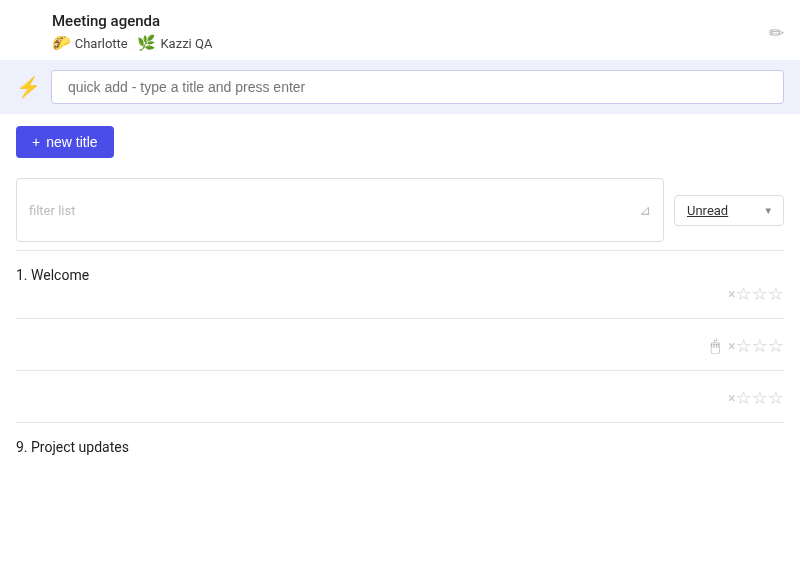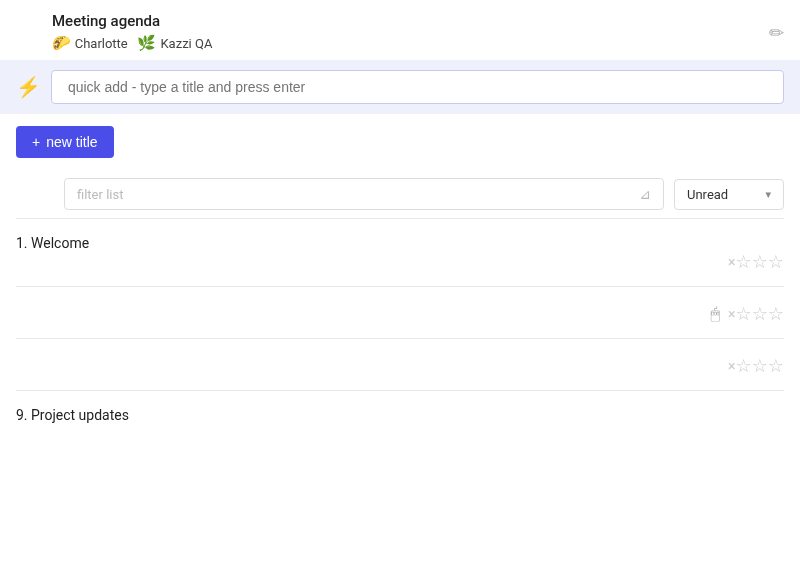--- a/index.html
+++ b/index.html
@@ -108,26 +108,25 @@
       padding: 8px 16px;
       display: flex;
       align-items: center;
       gap: 10px;
     }
 
     .filter-input-wrap {
       flex: 1;
       border: 1px solid #ddd;
       border-radius: 4px;
-      padding: 7px 12px;
-      display: flex;
-      align-items: center;
-      justify-content: space-between;
-      background: #fff;
-      margin-left: 48px;
+      padding: 23px 12px;
+      display: flex;
+      align-items: center;
+      justify-content: space-between;
+      background: #fff;
     }
 
     .filter-input-text {
       color: #bbb;
       font-size: 13px;
     }
 
     .filter-icon {
       color: #bbb;
       font-size: 14px;
@@ -142,20 +141,21 @@
       gap: 8px;
       background: #fff;
       cursor: pointer;
       min-width: 110px;
       justify-content: space-between;
     }
 
     .unread-text {
       font-size: 13px;
       color: #333;
+      text-decoration: underline;
     }
 
     .chevron-icon {
       color: #888;
       font-size: 11px;
     }
 
     .divider {
       height: 1px;
       background: #e8e8e8;

